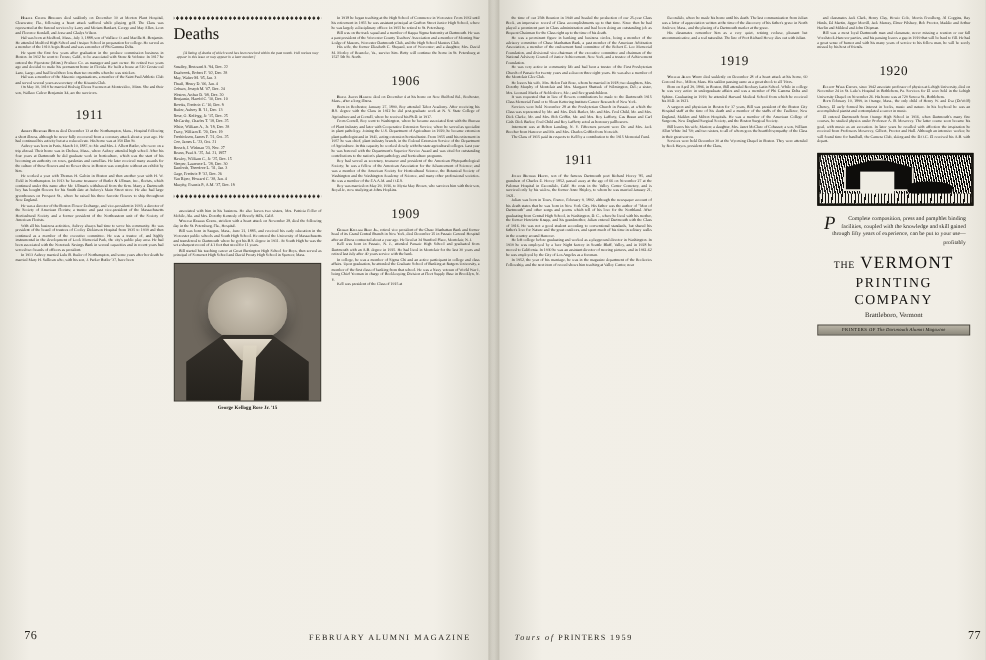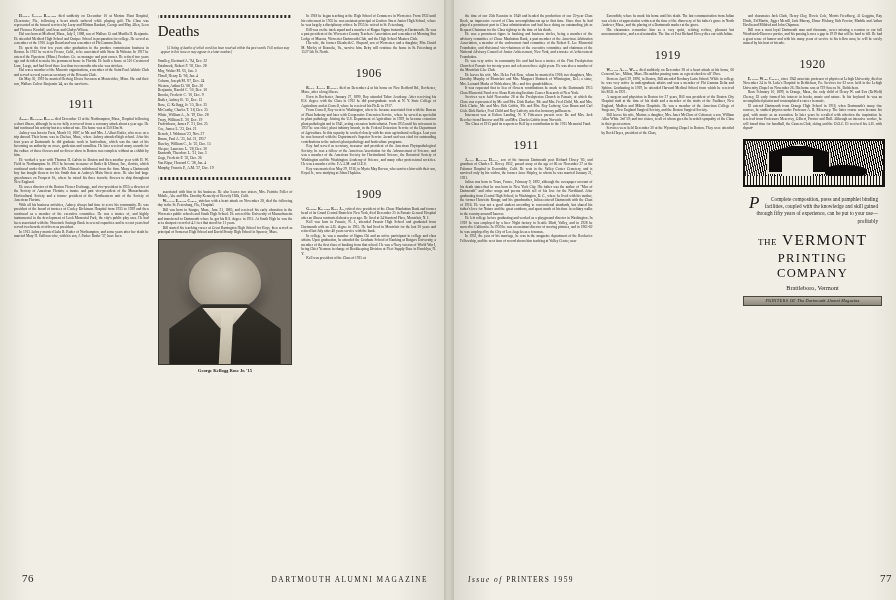--- a/index.html
+++ b/index.html
@@ -242,21 +242,21 @@
         <div class="year-head">1909</div>
 
         <p><span class="smallcaps">George Kellogg Rose Jr.</span><span>, retired vice president of the Chase Manhattan Bank and former head of its Grand Central Branch in New York, died December 25 in Passaic General Hospital after an illness contracted about a year ago. He lived at 34 Stanford Place, Montclair, N. J.</span></p>
         <p>Kell was born in Passaic, N. J., attended Passaic High School and graduated from Dartmouth with an A.B. degree in 1915. He had lived in Montclair for the last 30 years and retired last July after 40 years service with the bank.</p>
         <p>In college, he was a member of Sigma Chi and an active participant in college and class affairs. Upon graduation, he attended the Graduate School of Banking at Rutgers University, a member of the first class of banking from that school. He was a Navy veteran of World War I, being Chief Yeoman in charge of Bookkeeping Division at Fleet Supply Base in Brooklyn, N. Y.</p>
         <p>Kell was president of the Class of 1915 at</p>
       </div>
     </div>
 
     <div class="folio folio-left">76</div>
-    <div class="runhead runhead-right">DARTMOUTH ALUMNI MAGAZINE</div>
+    <div class="runhead runhead-right">FEBRUARY ALUMNI MAGAZINE</div>
   </div>
 
   <div class="gutter"></div>
 
   <div class="page page-right">
     <div class="cols">
 
       <div class="col">
         <p class="first">the time of our 25th Reunion in 1940 and headed the production of our 25-year Class Book, an impressive record of Class accomplishments up to that time. Since then he had played a prominent part in Class administration and had been doing an outstanding job as Bequest Chairman for the Class right up to the time of his death.</p>
         <p>He was a prominent figure in banking and business circles, being a member of the advisory committee of Chase Manhattan Bank, a past member of the American Arbitration Association, a member of the endowment fund committee of the Robert E. Lee Memorial Foundation, and divisional vice-chairman of the executive committee and chairman of the National Advisory Council of Junior Achievement, New York, and a trustee of Achievement Foundation.</p>
@@ -307,17 +307,17 @@
           </div>
           <div class="ad-body"><span class="ad-dropcap">P</span><span>Complete composition, press and pamphlet binding facilities, coupled with the knowledge and skill gained through fifty years of experience, can be put to your use—profitably</span></div>
           <div class="ad-name1"><span class="the">THE</span> <span>VERMONT</span></div>
           <div class="ad-name2">PRINTING COMPANY</div>
           <div class="ad-city">Brattleboro, Vermont</div>
           <div class="ad-bar"><span class="pof">PRINTERS OF</span> <i>The Dartmouth Alumni Magazine</i></div>
         </div>
       </div>
     </div>
 
-    <div class="runhead runhead-left"><span class="it">Issue of</span> <span class="sc">PRINTERS</span> <span>1959</span></div>
+    <div class="runhead runhead-left"><span class="it">Tours of</span> <span class="sc">PRINTERS</span> <span>1959</span></div>
     <div class="folio folio-right">77</div>
   </div>
 
 </div>
 
 </body></html>

